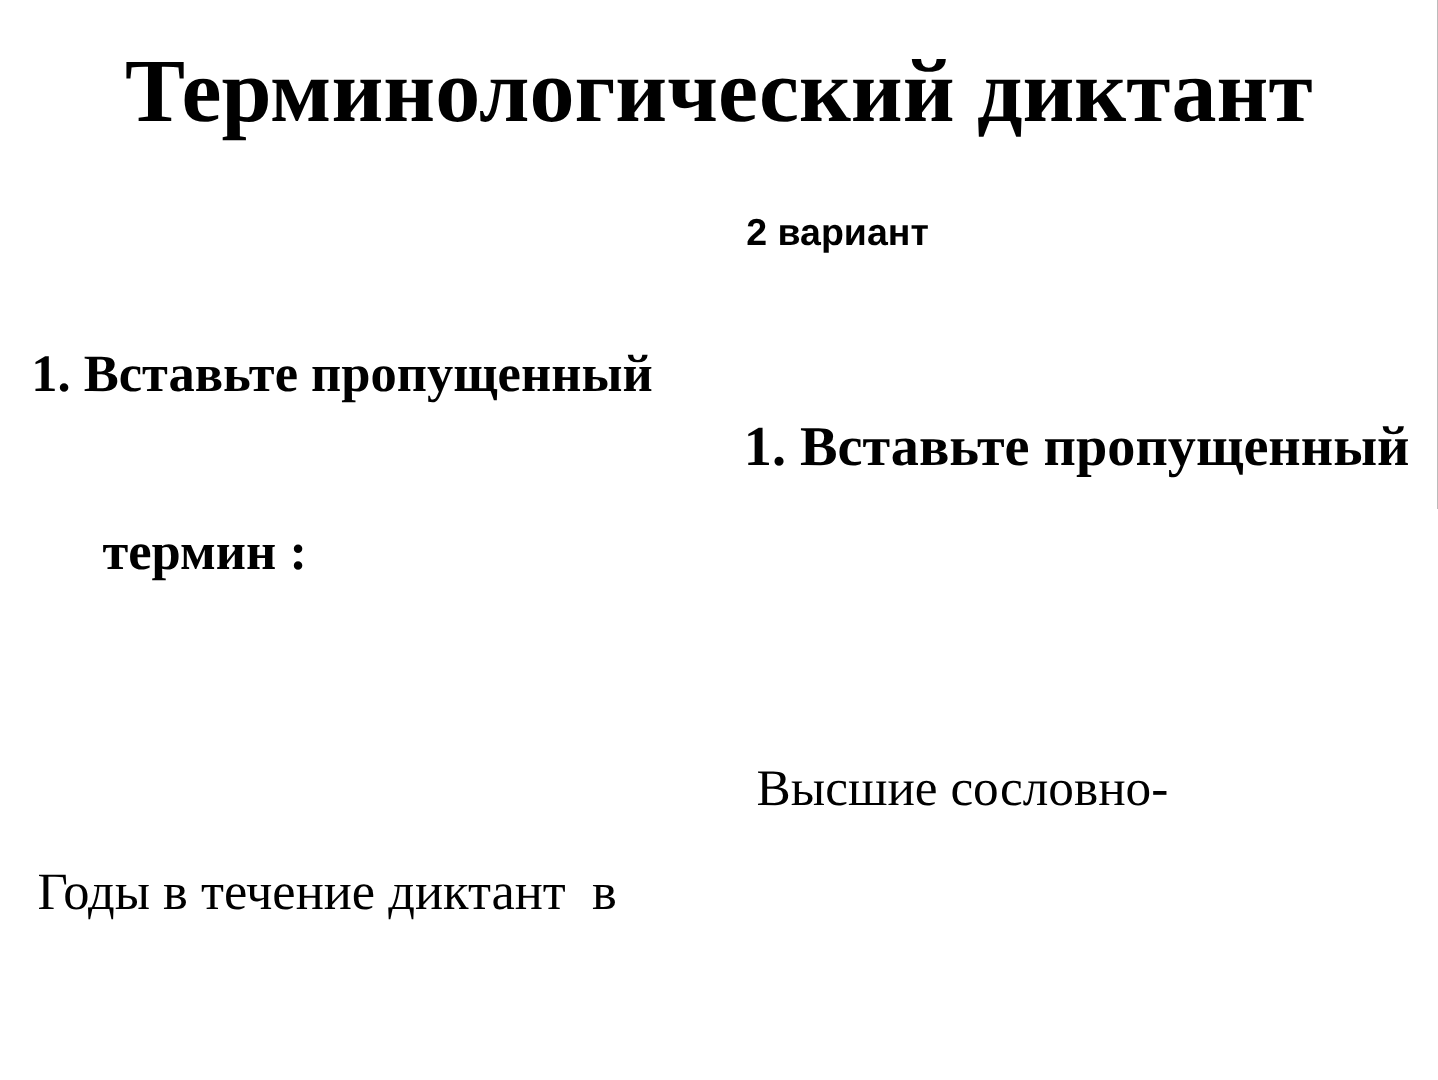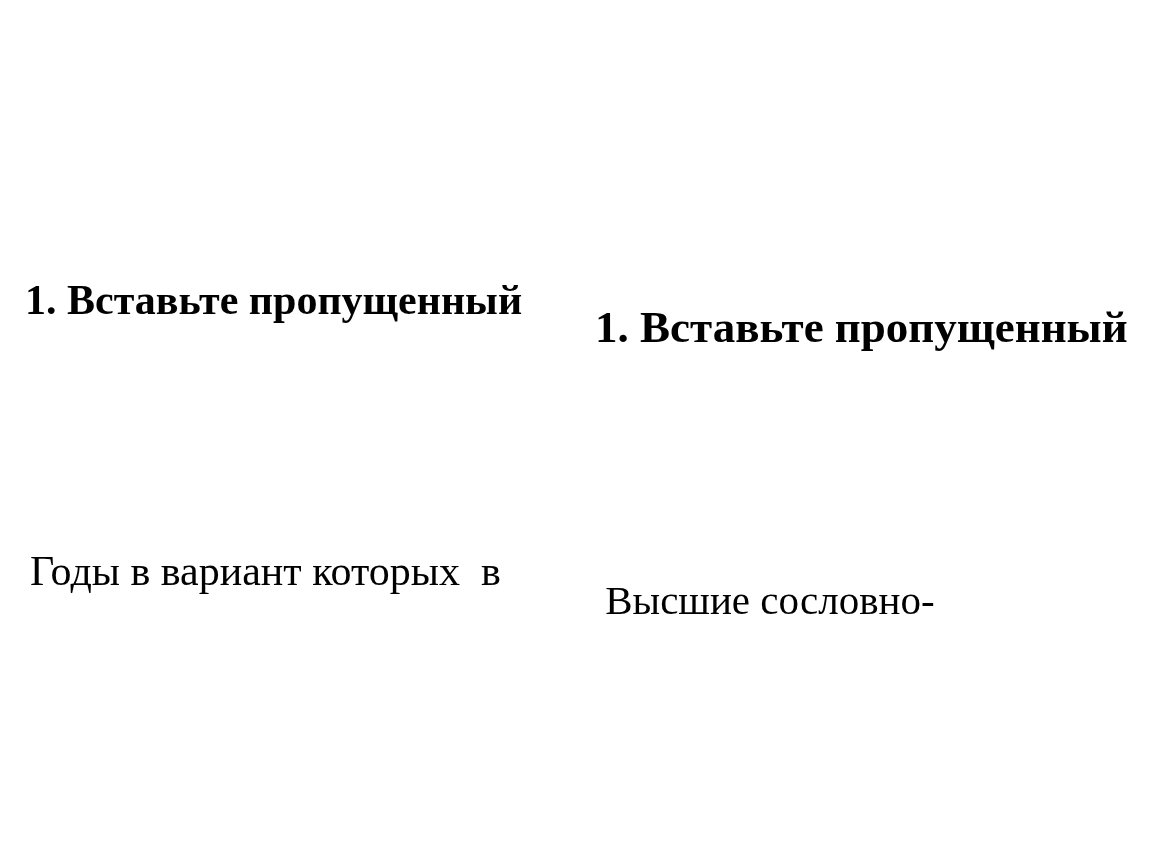--- a/index.html
+++ b/index.html
@@ -57,38 +57,41 @@
   .col-right .body-text { margin-top: 16px; margin-left: 0;  font-size: 41px; line-height: 52px; }
   .body-text .line { white-space: pre; }
   .col-left  .body-text .line:not(:first-child) { margin-left: 55px; }
   .col-right .body-text .line:not(:first-child) { margin-left: 50px; }
 </style>
 </head>
 <body>
 
 <div class="slide">
 
+  <div class="title">Терминологический диктант</div>
 
   <div class="column col-left">
     <div class="question">
       <div class="q-line1">1. Вставьте пропущенный</div>
+      <div class="q-line2">термин :</div>
     </div>
     <div class="body-text">
-      <div class="line">Годы в вариант которых  в</div>
+      <div class="line">Годы в течение диктант  в</div>
       
       
       
       
       
       
       
     </div>
   </div>
 
   <div class="column col-right">
+    <div class="variant-label">2 вариант</div>
     <div class="question">
       <div class="q-line1">1. Вставьте пропущенный</div>
     </div>
     <div class="body-text">
       <div class="line"> Высшие сословно-</div>
       
       
       
       
       

